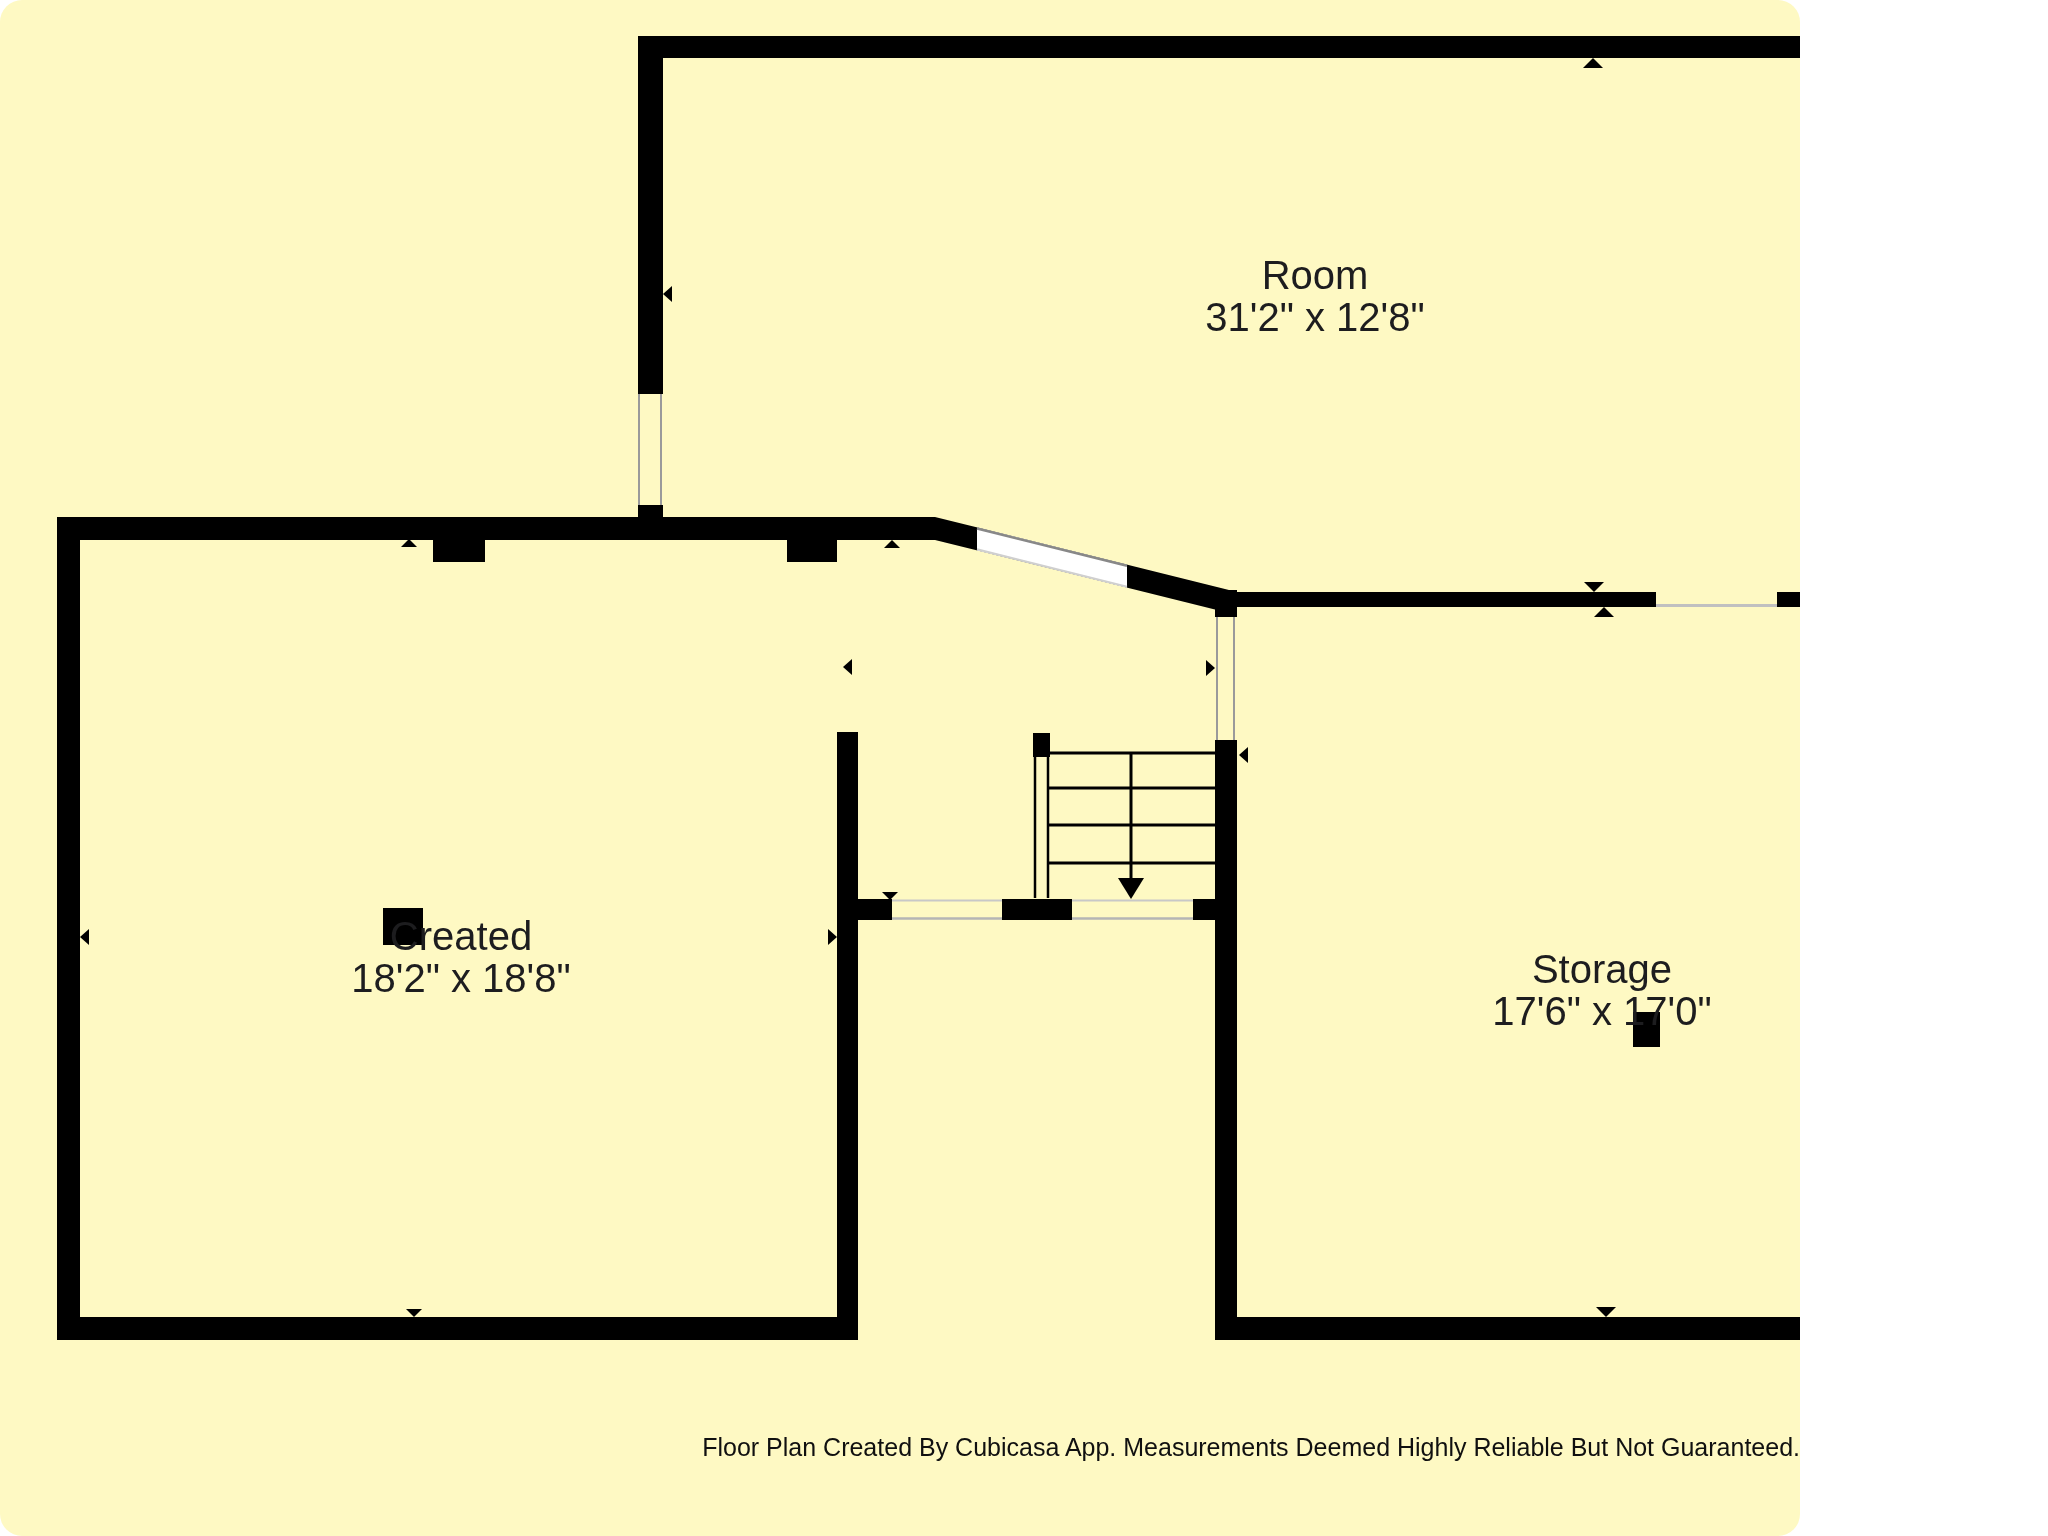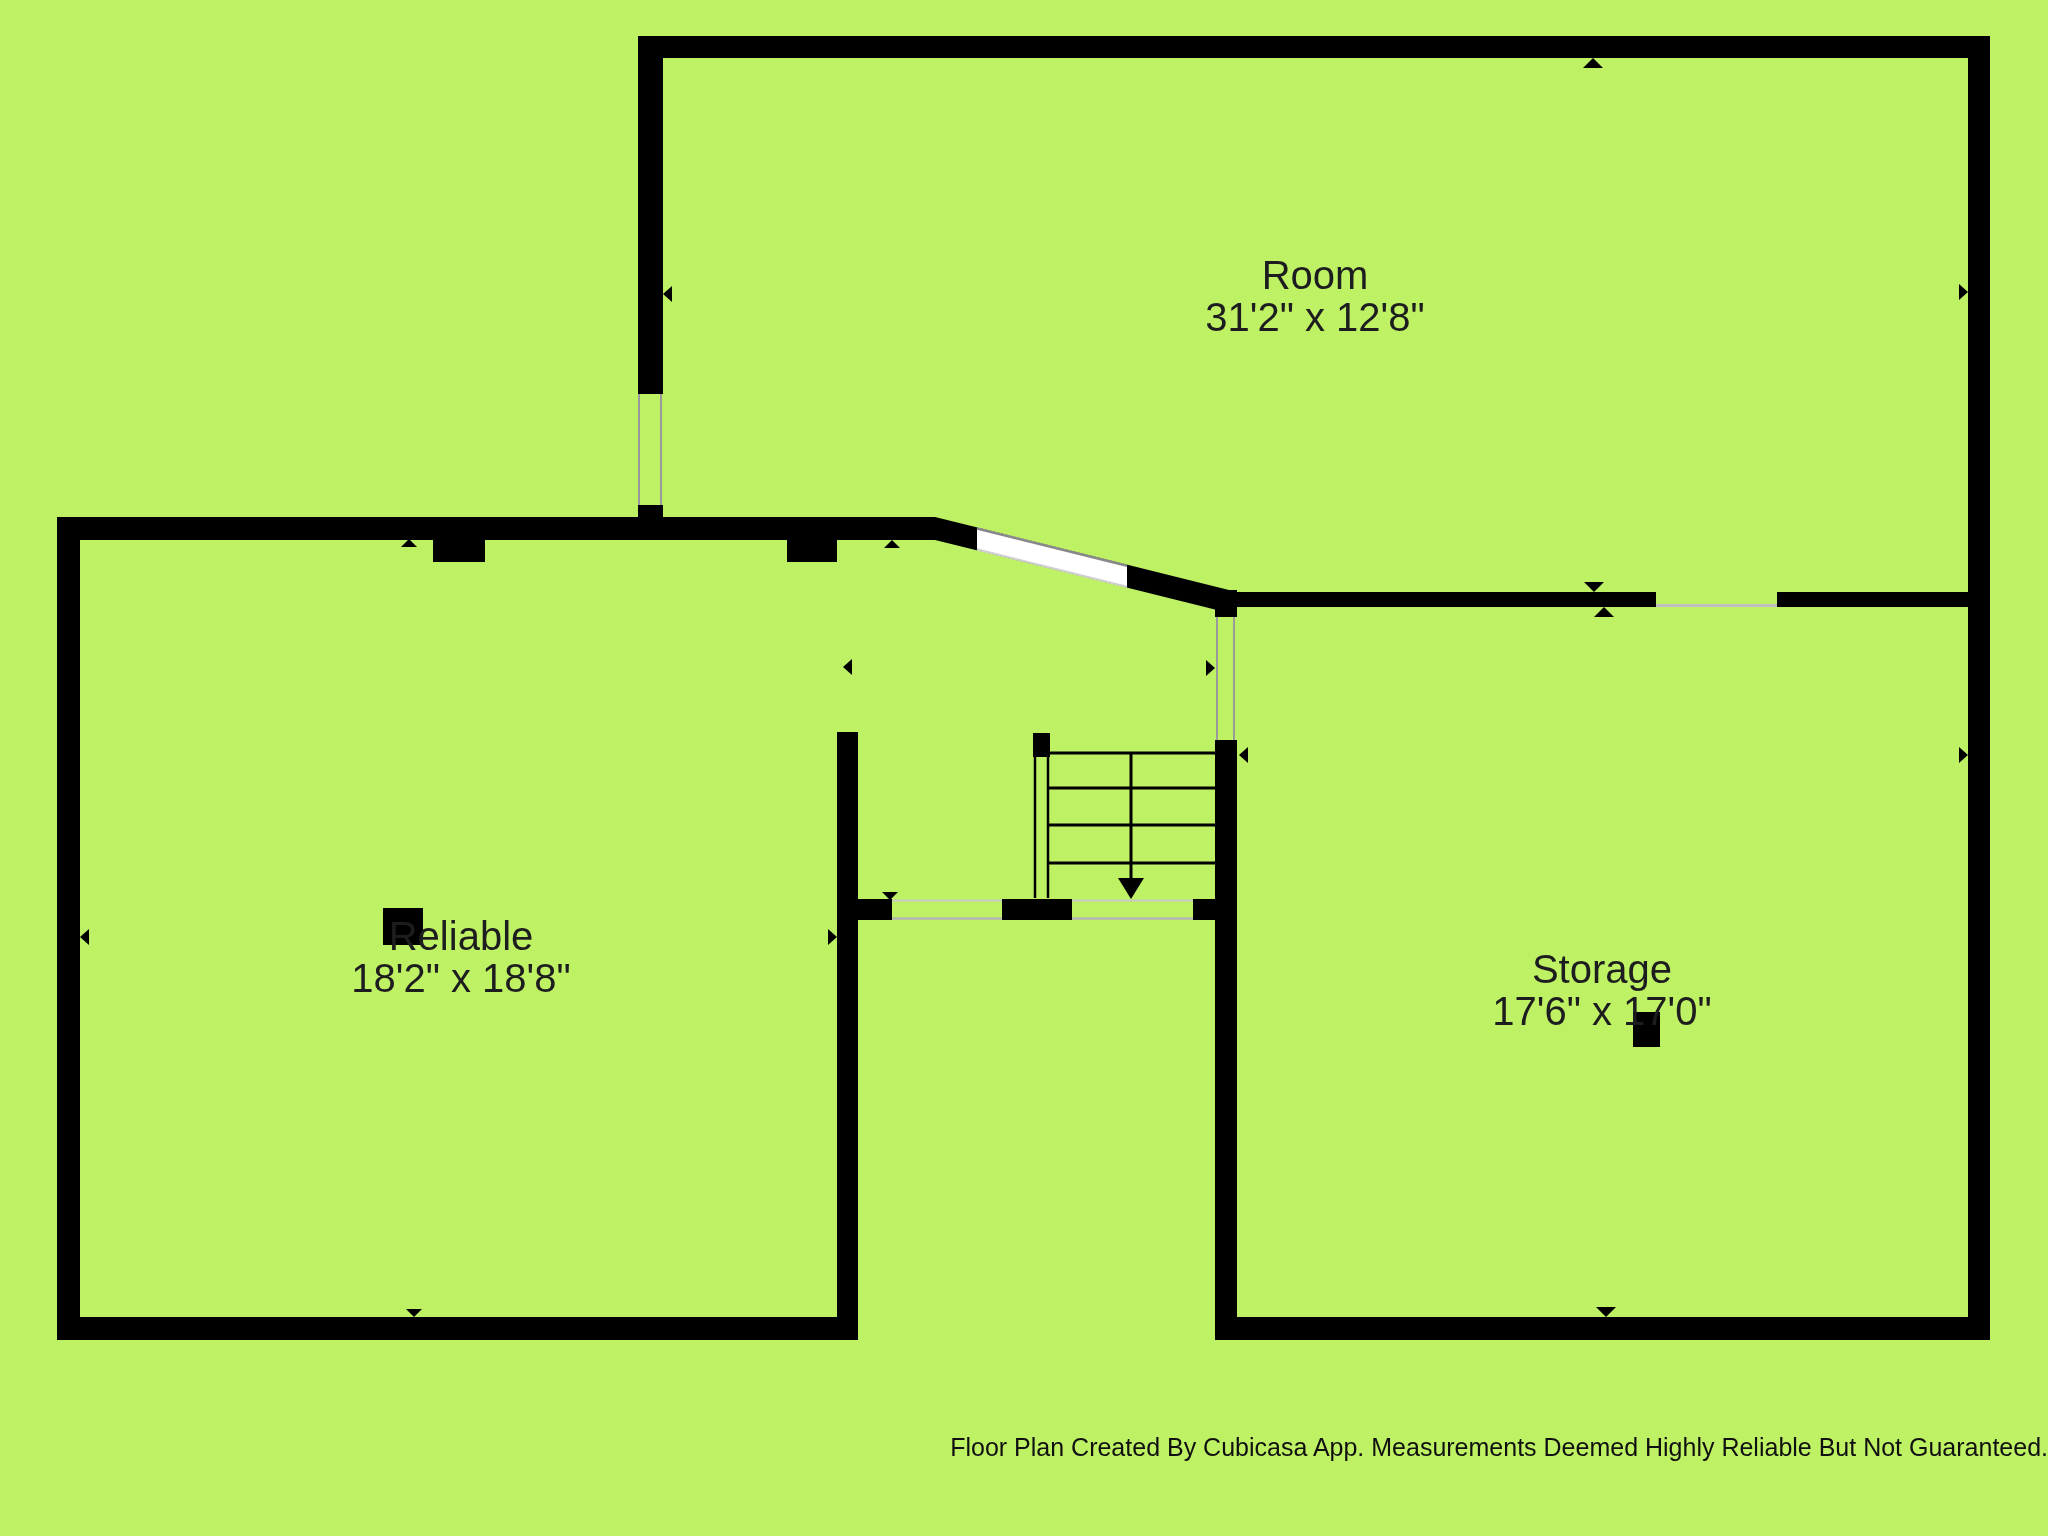--- a/index.html
+++ b/index.html
@@ -1,21 +1,22 @@
 <!DOCTYPE html>
 <html><head>
 <meta charset="utf-8">
 <style>
   html,body{margin:0;padding:0;background:#ffffff;}
   .canvas{
     position:relative;
-    width:2048px;height:1536px;
-    background:#bef264;
+    width:1800px;height:1536px;
+    background:#fef9c3;
     font-family:"Liberation Sans", sans-serif;
     overflow:hidden;
+    border-radius:22px;
   }
   .plan-svg{position:absolute;left:0;top:0;}
   .room-label{
     position:absolute;
     transform:translateX(-50%);
     text-align:center;
     color:#1d1d1f;
     font-size:40px;
     line-height:42px;
     white-space:nowrap;
@@ -127,21 +128,21 @@
     </g>
   </svg>
 
   <div class="room-label" style="left:1315px;top:254px;">
     <div>Room</div>
     <div>31'2" x 12'8"</div>
   </div>
 
 
   <div class="room-label" style="left:461px;top:915px;">
-    <div>Reliable</div>
+    <div>Created</div>
     <div>18'2" x 18'8"</div>
   </div>
 
   <div class="room-label" style="left:1602px;top:948px;">
     <div>Storage</div>
     <div>17'6" x 17'0"</div>
   </div>
 
   <div class="footer">Floor Plan Created By Cubicasa App. Measurements Deemed Highly Reliable But Not Guaranteed.</div>
 

